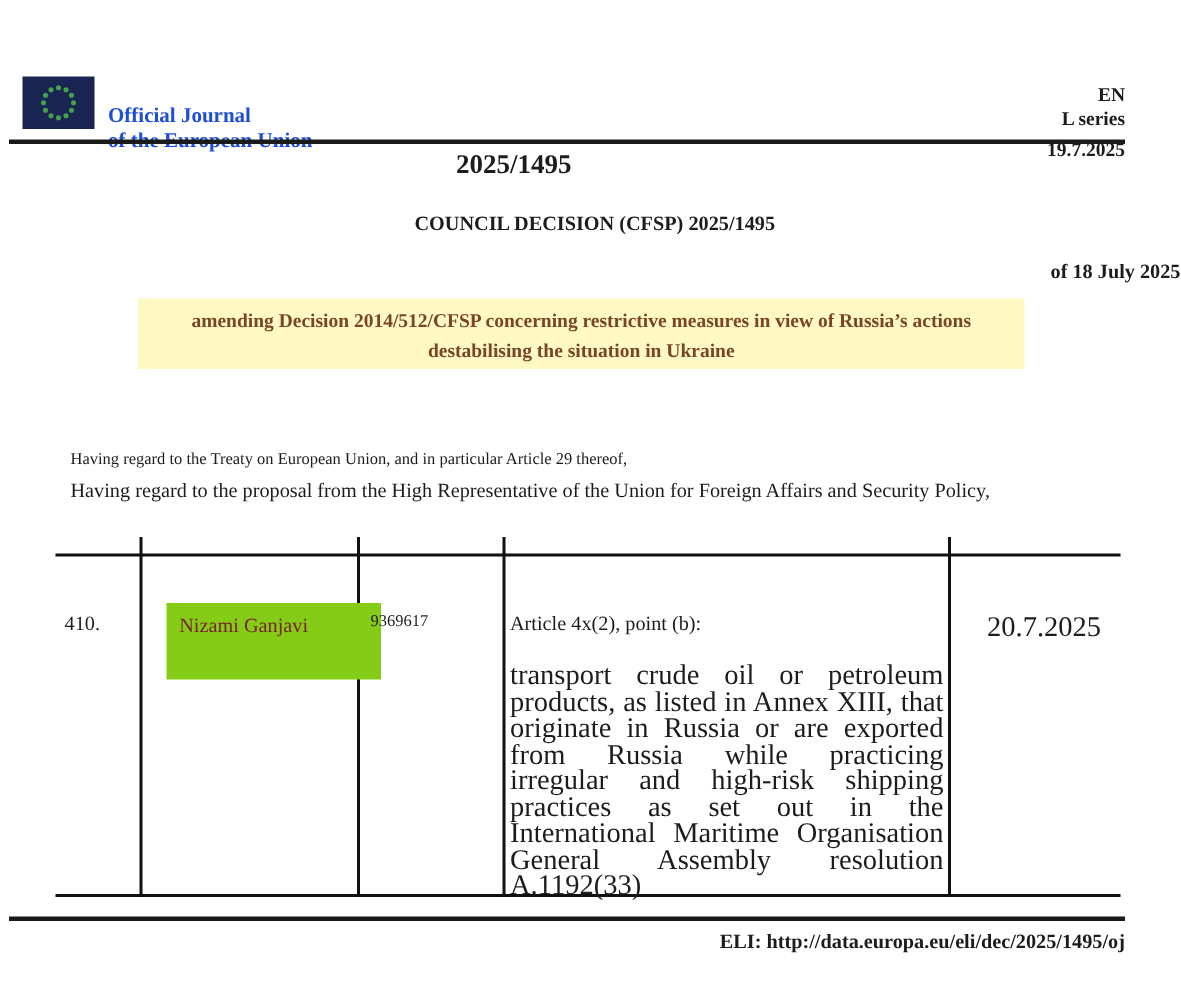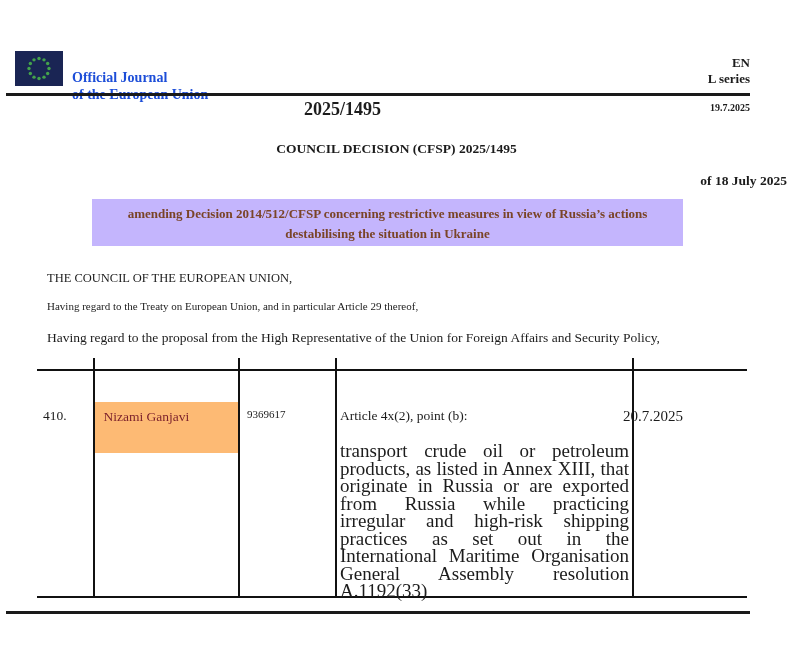--- a/index.html
+++ b/index.html
@@ -30,41 +30,41 @@
   }
   .rule { position: absolute; background: #1a1a1a; }
   .rule-top    { left: 6px;  top: 93px;  width: 744px; height: 2.5px; }
   .rule-bottom { left: 6px;  top: 611px; width: 744px; height: 2.5px; }
 
   .doc-number {
     position: absolute; left: 0; top: 99px; width: 685px;
     text-align: center; font-size: 18px; font-weight: bold;
   }
   .date-top {
-    position: absolute; right: 37px; top: 102px;
-    font-size: 10px; font-weight: bold;
+    position: absolute; right: 37px; top: 92px;
+    font-size: 13px; font-weight: bold;
   }
   .decision-heading {
     position: absolute; left: 3px; top: 141px; width: 787px;
     text-align: center; font-size: 13.5px; font-weight: bold;
   }
   .decision-date {
     position: absolute; left: 0; top: 173px; width: 787px;
     text-align: right; font-size: 13.5px; font-weight: bold;
   }
   .subject-highlight {
     position: absolute; left: 92px; top: 199px; width: 591px; height: 47px;
     box-sizing: border-box; padding: 5px 14px 0 14px;
     text-align: center; font-size: 13px; line-height: 19.5px; font-weight: bold;
     color: #7a4427;
   }
   
   .preamble-1 { position: absolute; left: 47px; top: 271px; font-size: 12.5px; }
   .preamble-2 { position: absolute; left: 47px; top: 300px; font-size: 11px; }
-  .preamble-3 { position: absolute; left: 47px; top: 330px; font-size: 13.5px; }
+  .preamble-3 { position: absolute; left: 47px; top: 319px; font-size: 13.5px; }
 
   
   .sanctions-table {
     position: absolute; left: 37px; top: 358px; width: 710px; height: 240px;
   }
   .t-hline { position: absolute; left: 0; width: 710px; height: 2px; background: #111; }
   .t-hline.top { top: 11px; }
   .t-hline.bottom { top: 238px; }
   .t-vline { position: absolute; top: 0; width: 1.5px; height: 240px; background: #111; }
   .t-vline.v1 { left: 56px; }
@@ -79,21 +79,21 @@
     font-size: 13.5px; color: #7a1f2b;
   }
   .cell-imo  { position: absolute; left: 210px; top: 50px; font-size: 11px; }
   .cell-reason-title {
     position: absolute; left: 303px; top: 50px; width: 289px; font-size: 13.5px;
   }
   .cell-reason-body {
     position: absolute; left: 303px; top: 84px; width: 289px;
     font-size: 19px; line-height: 17.5px; text-align: justify;
   }
-  .cell-date { position: absolute; left: 586px; top: 50px; font-size: 15px; }
+  .cell-date { position: absolute; left: 621px; top: 50px; font-size: 19px; }
 
   
   .eli-line {
     position: absolute; right: 37px; top: 620px;
     font-size: 13.5px; font-weight: bold;
   }
 </style>
 </head>
 <body>
 
@@ -127,41 +127,41 @@
   </div>
 
   <div class="rule rule-top"></div>
 
   <div class="doc-number">2025/1495</div>
   <div class="date-top">19.7.2025</div>
 
   <div class="decision-heading">COUNCIL DECISION (CFSP) 2025/1495</div>
   <div class="decision-date">of 18 July 2025</div>
 
-  <div class="subject-highlight" style="background-color: #c4b5fd; color: rgb(122, 68, 39);">amending Decision 2014/512/CFSP concerning restrictive measures in view of Russia’s actions destabilising the situation in Ukraine</div>
+  <div class="subject-highlight" style="background-color: #fef9c3; color: rgb(122, 68, 39);">amending Decision 2014/512/CFSP concerning restrictive measures in view of Russia’s actions destabilising the situation in Ukraine</div>
 
-  <div class="preamble-1">THE COUNCIL OF THE EUROPEAN UNION,</div>
   <div class="preamble-2">Having regard to the Treaty on European Union, and in particular Article 29 thereof,</div>
   <div class="preamble-3">Having regard to the proposal from the High Representative of the Union for Foreign Affairs and Security Policy,</div>
 
   <div class="sanctions-table">
     <div class="t-hline top"></div>
     <div class="t-hline bottom"></div>
     <div class="t-vline v1"></div>
     <div class="t-vline v2"></div>
     <div class="t-vline v3"></div>
     <div class="t-vline v4"></div>
 
     <div class="cell-number">410.</div>
 
-    <div class="cell-name-highlight" style="background-color: #fdba74; color: rgb(122, 31, 43);">Nizami Ganjavi</div>
+    <div class="cell-name-highlight" style="background-color: #84cc16; color: rgb(122, 31, 43); margin-left: 16px;">Nizami Ganjavi</div>
 
     <div class="cell-imo">9369617</div>
 
     <div class="cell-reason-title">Article 4x(2), point (b):</div>
     <div class="cell-reason-body">transport crude oil or petroleum products, as listed in Annex XIII, that originate in Russia or are exported from Russia while practicing irregular and high-risk shipping practices as set out in the International Maritime Organisation General Assembly resolution A.1192(33)</div>
 
     <div class="cell-date">20.7.2025</div>
   </div>
 
   <div class="rule rule-bottom"></div>
+  <div class="eli-line">ELI: http://data.europa.eu/eli/dec/2025/1495/oj</div>
 
 </div>
 
 </body></html>

